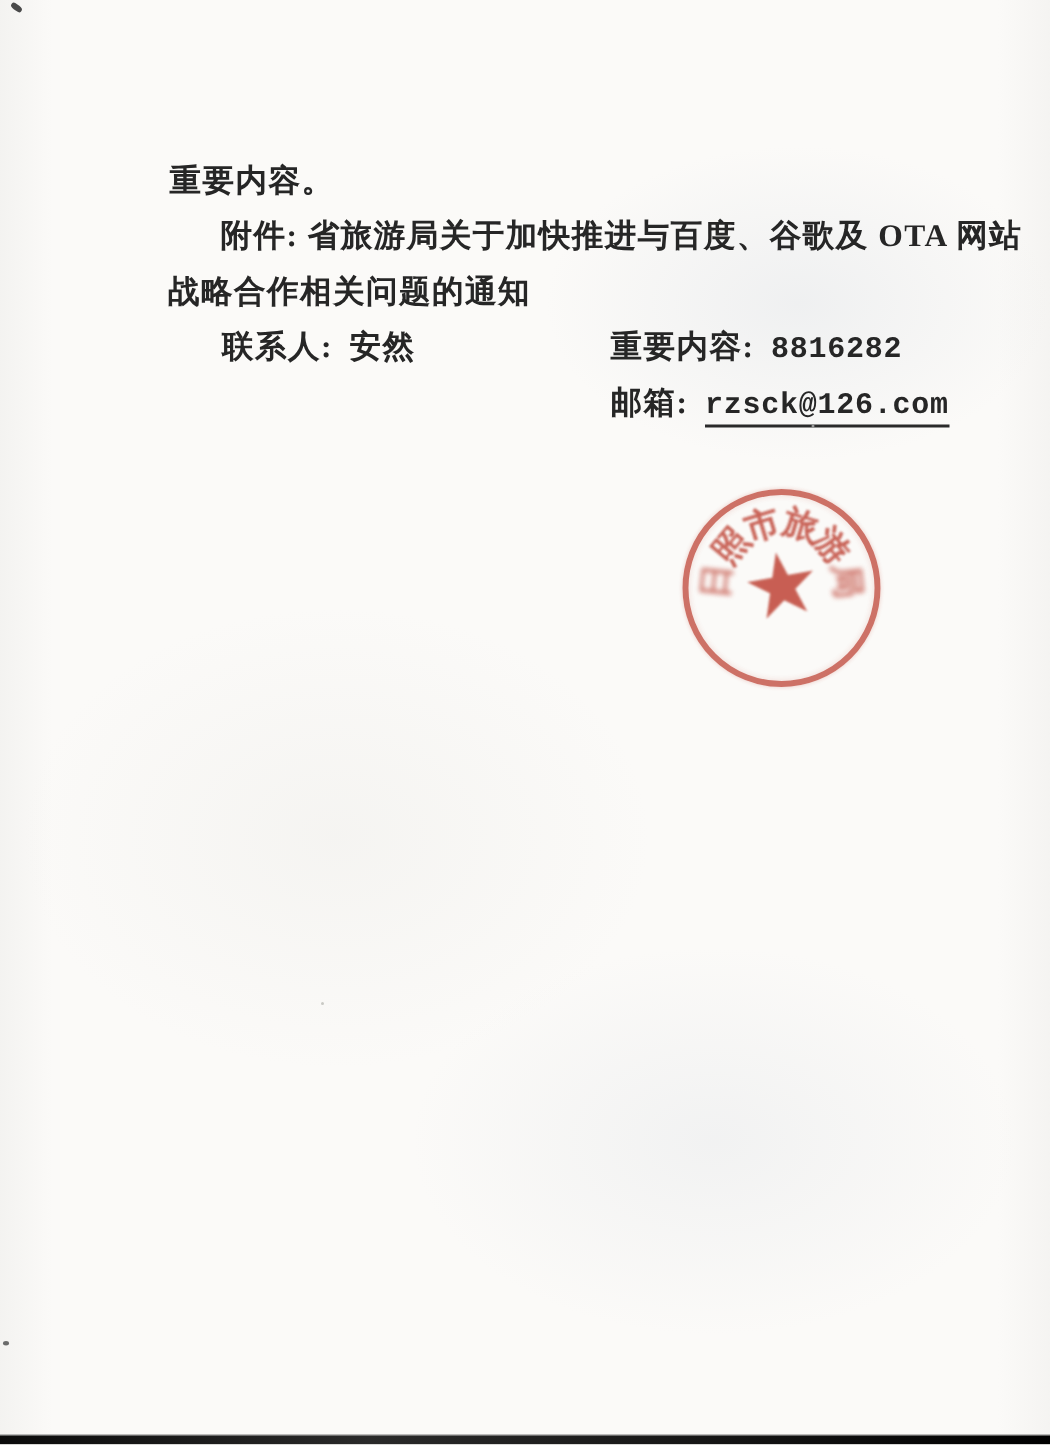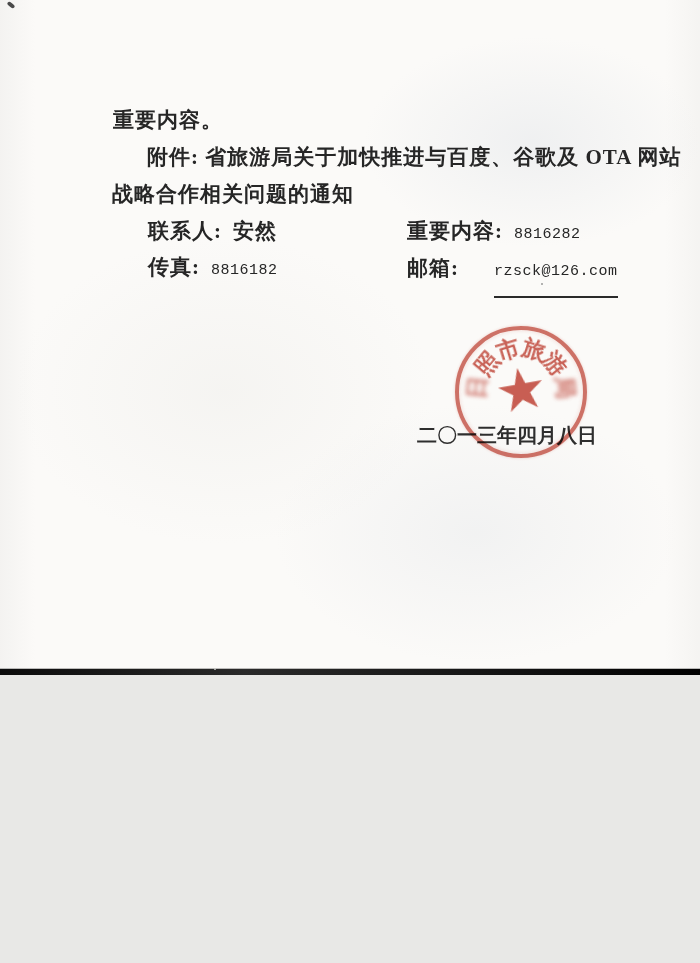--- a/index.html
+++ b/index.html
@@ -3,21 +3,21 @@
 <meta charset="utf-8">
 <style>
   html, body { margin: 0; padding: 0; }
   body {
     width: 700px; height: 963px;
     background: #e8e8e6;
     font-family: "Liberation Serif", "DejaVu Serif", serif;
   }
   .page {
     position: relative;
-    width: 700px; height: 675px;
+    width: 700px; height: 963px;
     overflow: hidden;
     background-color: #fbfaf8;
     background-image:
       radial-gradient(ellipse 240px 150px at 76% 21%, rgba(208,214,222,0.28), rgba(208,214,222,0) 70%),
       radial-gradient(ellipse 300px 220px at 32% 58%, rgba(214,214,208,0.16), rgba(214,214,208,0) 70%),
       radial-gradient(ellipse 280px 180px at 68% 79%, rgba(204,210,218,0.20), rgba(204,210,218,0) 72%),
       linear-gradient(90deg, rgba(198,198,196,0.14), rgba(255,255,255,0) 5%, rgba(255,255,255,0) 95%, rgba(198,198,196,0.12));
   }
 
   
@@ -33,28 +33,27 @@
   .l-intro   { left: 113px; top: 89px; }
   .l-att1    { left: 147px; top: 126px; }
   .l-att2    { left: 112px; top: 163px; }
   .l-contact { left: 148px; top: 200px; }
   .l-phone   { left: 407px; top: 200px; }
   .l-fax     { left: 148px; top: 236px; }
   .l-email   { left: 407px; top: 237px; }
   .label { margin-right: 11px; }
   .num {
     font-family: "Liberation Mono", "DejaVu Sans Mono", monospace;
-    font-size: 15px;
-    font-weight: normal;
+    font-size: 20px;
+    font-weight: bold;
     letter-spacing: 0.5px;
   }
   .underlined {
     border-bottom: 2px solid #2a2a2a;
-    padding-bottom: 16px;
-    margin-left: 24px;
+    padding-bottom: 1px;
   }
 
   
   .l-date {
     left: 417px; top: 405px;
     font-size: 20px;
     letter-spacing: 0;
     color: #2e2e2e;
   }
 
@@ -123,29 +122,25 @@
   <p class="line l-att1">附件: 省旅游局关于加快推进与百度、谷歌及 OTA 网站</p>
 
   <p class="line l-contact">
     <span class="label">联系人:</span><span>安然</span>
   </p>
 
   <p class="line l-phone">
     <span class="label">重要内容:</span><span class="num">8816282</span>
   </p>
 
-  <p class="line l-fax">
-    <span class="label">传真:</span><span class="num">8816182</span>
-  </p>
 
   <p class="line l-email">
     <span class="label">邮箱:</span><span class="num underlined">rzsck@126.com</span>
   </p>
 
-  <p class="line l-date">二〇一三年四月八日</p>
 
   <div class="seal">
     <div class="seal-ring"></div>
     <span class="seal-star">★</span>
     <div>
         <span class="seal-char smudge" style="transform: translate(-50%, -50%) rotate(-84deg) translateY(-44px);">日</span>
         <span class="seal-char" style="transform: translate(-50%, -50%) rotate(-50deg) translateY(-44px);">照</span>
         <span class="seal-char" style="transform: translate(-50%, -50%) rotate(-17deg) translateY(-44px);">市</span>
         <span class="seal-char" style="transform: translate(-50%, -50%) rotate(17deg) translateY(-44px);">旅</span>
         <span class="seal-char" style="transform: translate(-50%, -50%) rotate(50deg) translateY(-44px);">游</span>

